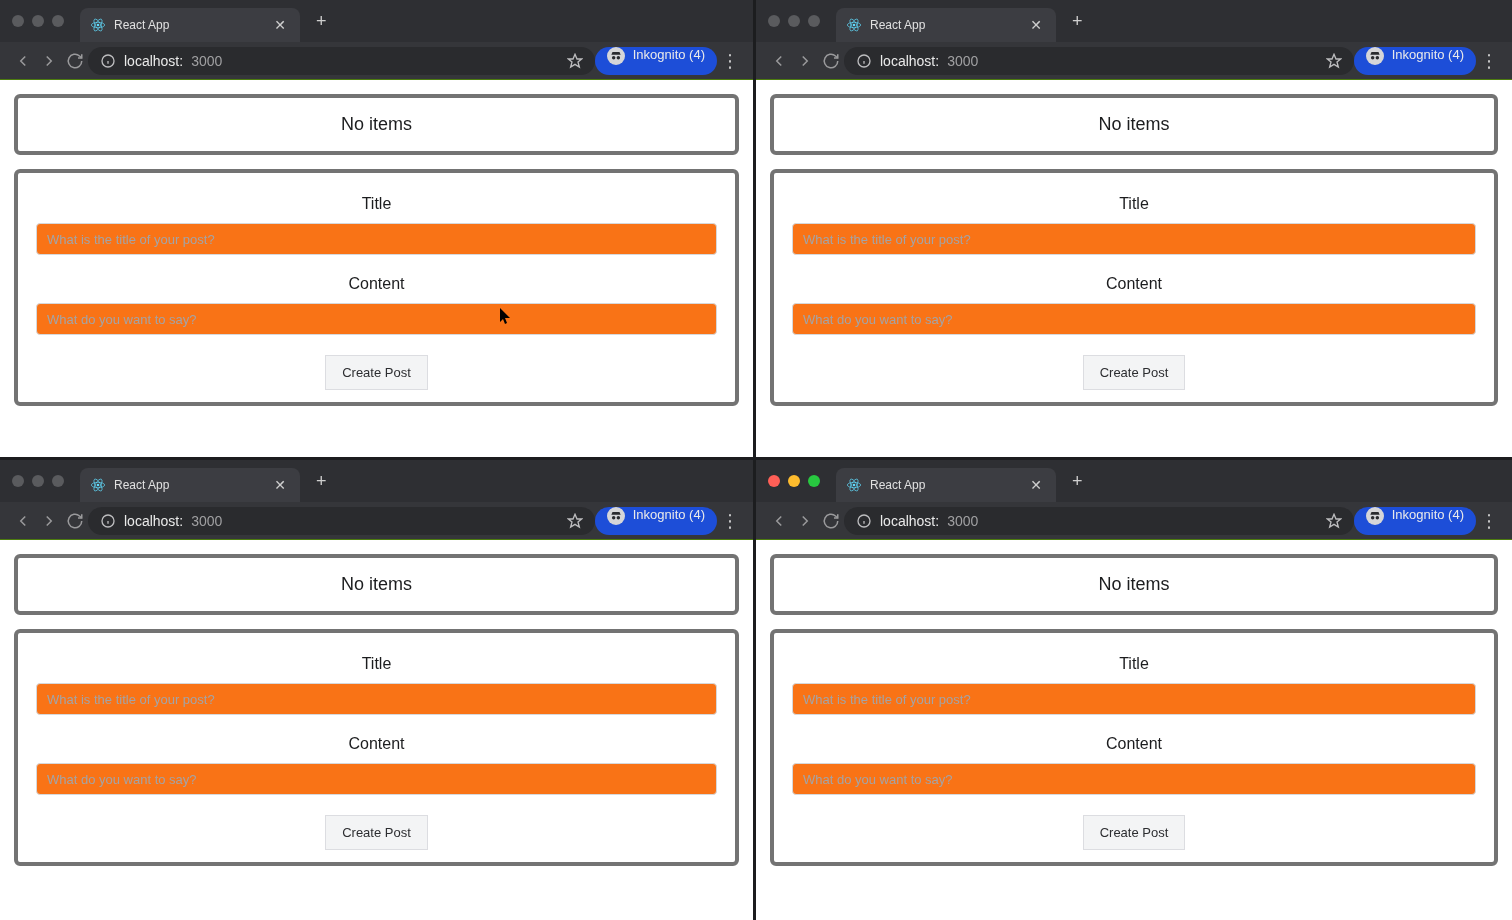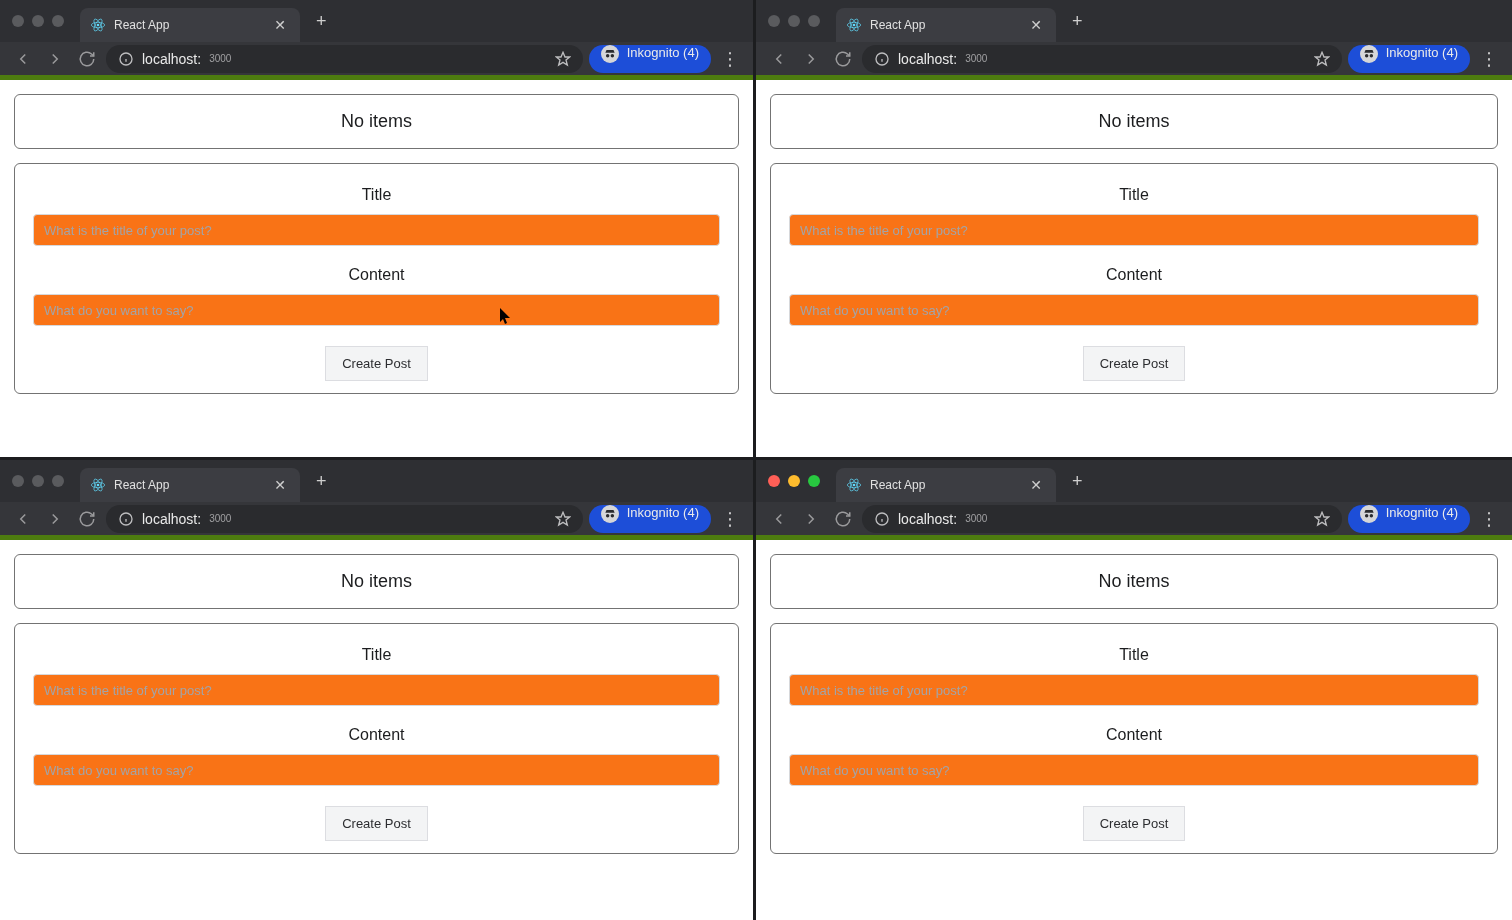--- a/index.html
+++ b/index.html
@@ -24,38 +24,38 @@
     .active .dot.yellow { background: #febc2e; }
     .active .dot.green { background: #28c840; }
     .tab { height: 34px; width: 220px; background: #3c3d42; border-radius: 8px 8px 0 0; display: flex; align-items: center; padding: 0 10px; margin-top: 8px; }
     .favicon { width: 16px; height: 16px; margin-right: 8px; }
     .favicon svg { display: block; }
     .tab-title { color: #e0e0e0; font-size: 12px; flex: 1; }
     .close-x { color: #cfcfcf; font-size: 14px; padding: 0 4px; }
     .new-tab { color: #cfcfcf; font-size: 18px; margin-left: 16px; }
 
     
-    .addr-row { height: 38px; background: #35363a; display: flex; align-items: center; padding: 0 10px; gap: 6px; border-bottom: 5px solid #4d7c0f; }
+    .addr-row { height: 38px; background: #35363a; display: flex; align-items: center; padding: 0 10px; gap: 0; border-bottom: 1px solid #4d7c0f; }
     .nav-btn { width: 26px; height: 26px; display: flex; align-items: center; justify-content: center; color: #9a9a9c; }
     .nav-btn svg { width: 18px; height: 18px; }
     .omnibox { flex: 1; height: 28px; background: #2a2b2e; border-radius: 14px; display: flex; align-items: center; padding: 0 12px; gap: 8px; }
     .info-ico { width: 16px; height: 16px; display: flex; align-items: center; justify-content: center; color: #bdbdbf; }
     .url-host { color: #eaeaea; font-size: 14px; }
-    .url-port { color: #a0a0a2; font-size: 10px; }
+    .url-port { color: #a0a0a2; font-size: 14px; }
     .url-spacer { flex: 1; }
     .star { width: 16px; height: 16px; color: #bdbdbf; }
     .incog-pill { display: flex; background: #1d4ed8; border-radius: 14px; height: 28px; padding: 0 12px; gap: 8px; }
     .incog-ico { width: 18px; height: 18px; background: #d6d6d8; border-radius: 50%; display: flex; align-items: center; justify-content: center; }
     .incog-ico svg { width: 14px; height: 14px; }
     .incog-txt { color: #eaeaea; font-size: 13px; }
     .dots3 { color: #cfcfcf; font-size: 18px; padding: 0 4px; }
 
     
     .content { flex: 1; background: #fff; padding: 14px; display: flex; flex-direction: column; gap: 14px; }
-    .card { background: #fff; border: 1px solid #737373; border-radius: 6px; }
+    .card { background: #fff; border: 4px solid #737373; border-radius: 6px; }
     .no-items { padding: 16px; text-align: center; font-size: 18px; color: #1c1d1f; }
     .form-card { padding: 22px 18px 12px; text-align: center; }
     .lbl { font-size: 16px; color: #1c1d1f; margin-bottom: 10px; }
     .field { width: 100%; height: 32px; border: 1px solid #d6d8db; border-radius: 4px; background: #f97316; padding: 0 10px; font-size: 13px; color: #333; }
     .field::placeholder { color: #a2a4a8; }
     .gap { height: 20px; }
     .btn { display: inline-block; padding: 9px 16px; background: #f3f4f5; border: 1px solid #dcdde1; border-radius: 0; font-size: 13px; color: #2c2d30; }
     .cursor { position: absolute; width: 12px; height: 16px; pointer-events: none; }
     .cursor svg { width: 12px; height: 16px; }
 

